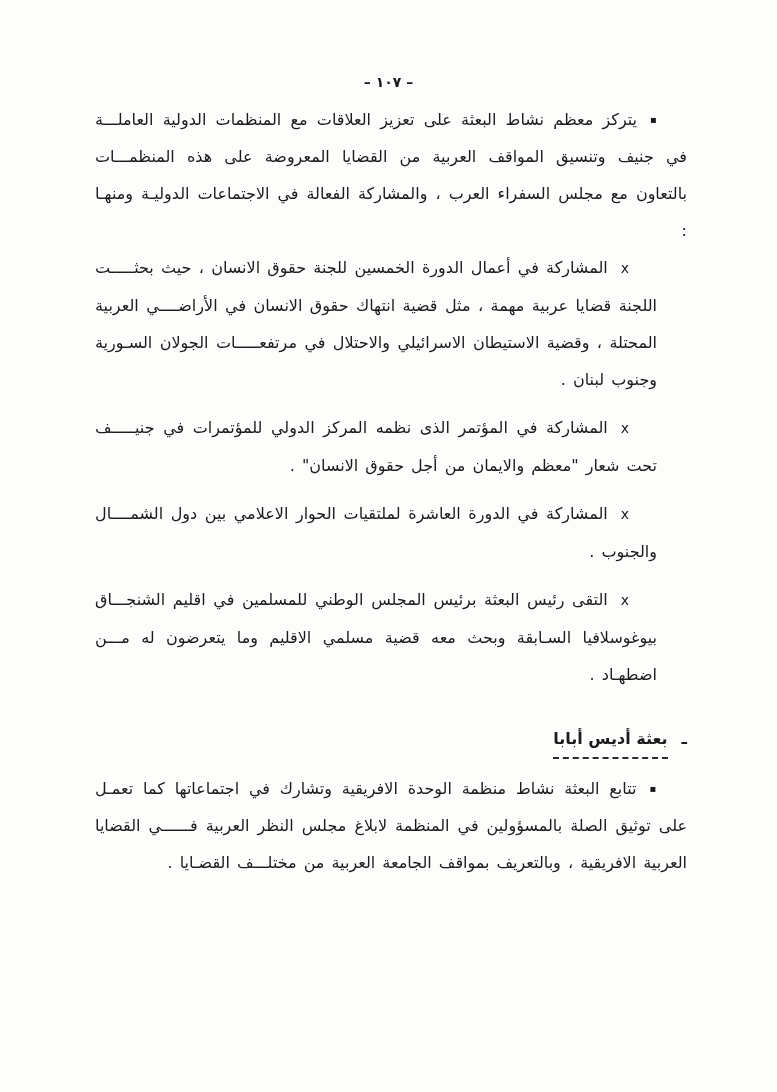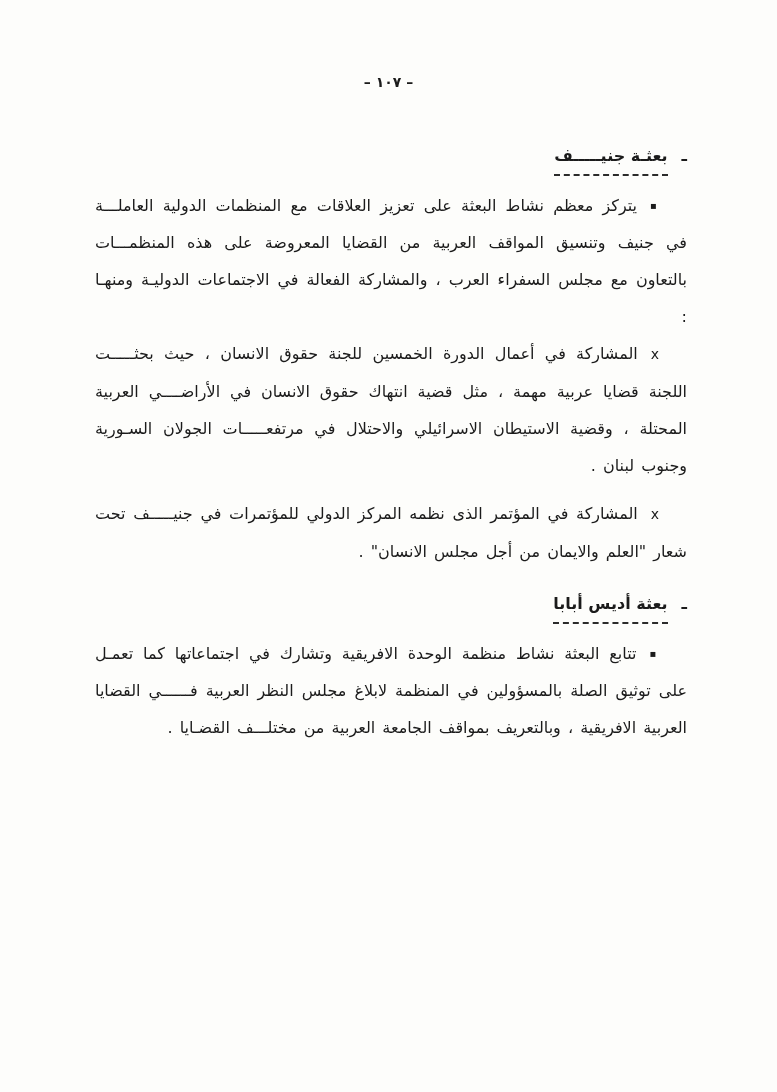--- a/index.html
+++ b/index.html
@@ -28,21 +28,21 @@
     direction: rtl;
     padding: 0 90px 0 95px;
     text-align: right;
   }
   .heading {
     font-size: 16px;
     font-weight: bold;
     margin-top: 54px;
     line-height: 24px;
   }
-  .heading--second { margin-top: 22px; }
+  .heading--second { margin-top: 34px; }
   .h-marker {
     display: inline-block;
     margin-left: 14px;
   }
   .h-text {
     display: inline-block;
     padding-bottom: 6px;
     border-bottom: 2px dashed #2b2b2b;
     letter-spacing: 0.5px;
   }
@@ -59,51 +59,54 @@
     display: inline;
     margin-left: 13px;
   }
   .marker--square {
     font-size: 10px;
     vertical-align: 2px;
   }
   .marker--x {
     font-size: 14px;
   }
-  .subitems { }
+  .subitems { margin-right: 30px; }
   .subitem + .subitem { margin-top: 11px; }
 </style>
 </head>
 <body>
 
 <div class="page">
 
   <div class="page-number">– ١٠٧ –</div>
 
   <div class="content">
 
-    <h2 class="heading">
-      <span class="h-marker">ـ</span><span class="h-text">بعثـة جنيـــــف</span>
-    </h2>
 
     <p class="item">
       <span class="marker marker--square">▪</span><span>يتركز معظم نشاط البعثة على تعزيز العلاقات مع المنظمات الدولية العاملـــة في جنيف وتنسيق المواقف العربية من القضايا المعروضة على هذه المنظمـــات بالتعاون مع مجلس السفراء العرب ، والمشاركة الفعالة في الاجتماعات الدوليـة ومنهـا :</span>
     </p>
 
     <div class="subitems">
 
       <p class="subitem">
         <span class="marker marker--x">x</span><span>المشاركة في أعمال الدورة الخمسين للجنة حقوق الانسان ، حيث بحثـــــت اللجنة قضايا عربية مهمة ، مثل قضية انتهاك حقوق الانسان في الأراضــــي العربية المحتلة ، وقضية الاستيطان الاسرائيلي والاحتلال في مرتفعـــــات الجولان السـورية وجنوب لبنان .</span>
       </p>
 
       <p class="subitem">
-        <span class="marker marker--x">x</span><span>المشاركة في المؤتمر الذى نظمه المركز الدولي للمؤتمرات في جنيـــــف تحت شعار "العلم والايمان من أجل مجلس الانسان" .</span>
+        <span class="marker marker--x">x</span><span>المشاركة في المؤتمر الذى نظمه المركز الدولي للمؤتمرات في جنيـــــف تحت شعار "معظم والايمان من أجل حقوق الانسان" .</span>
       </p>
 
+      <p class="subitem">
+        <span class="marker marker--x">x</span><span>المشاركة في الدورة العاشرة لملتقيات الحوار الاعلامي بين دول الشمــــال والجنوب .</span>
+      </p>
 
+      <p class="subitem">
+        <span class="marker marker--x">x</span><span>التقى رئيس البعثة برئيس المجلس الوطني للمسلمين في اقليم الشنجـــاق بيوغوسلافيا السـابقة وبحث معه قضية مسلمي الاقليم وما يتعرضون له مـــن اضطهـاد .</span>
+      </p>
 
     </div>
 
     <h2 class="heading heading--second">
       <span class="h-marker">ـ</span><span class="h-text">بعثة أديس أبابا</span>
     </h2>
 
     <p class="item">
       <span class="marker marker--square">▪</span><span>تتابع البعثة نشاط منظمة الوحدة الافريقية وتشارك في اجتماعاتها كما تعمـل على توثيق الصلة بالمسؤولين في المنظمة لابلاغ مجلس النظر العربية فــــــي القضايا العربية الافريقية ، وبالتعريف بمواقف الجامعة العربية من مختلـــف القضـايا .</span>
     </p>

